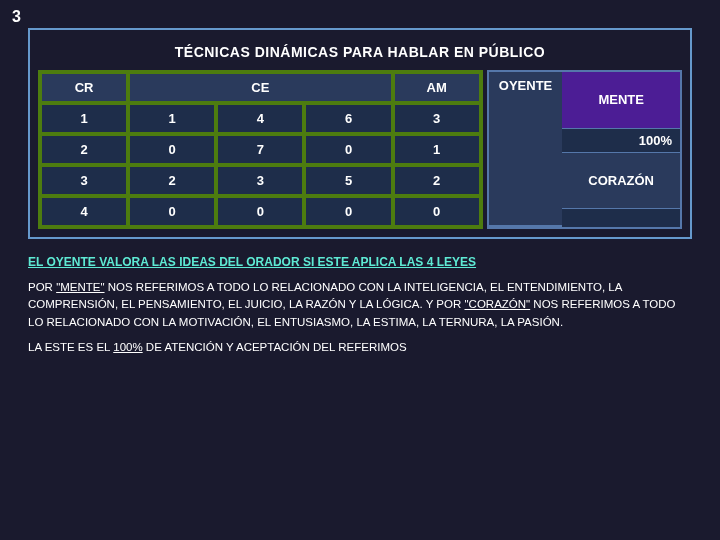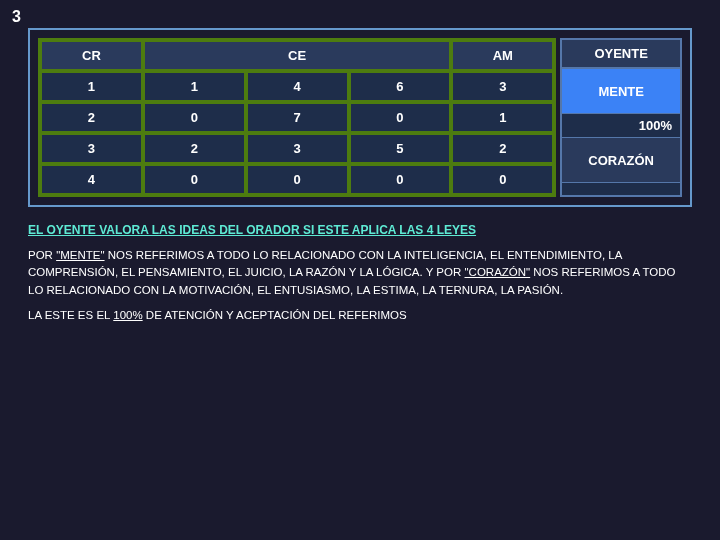--- a/index.html
+++ b/index.html
@@ -105,20 +105,21 @@
     }
   </style>
 </head>
 <body>
 
 <div class="page-number">3</div>
 
 <div class="main-container">
 
   <div class="table-section">
+    <div class="table-title">TÉCNICAS DINÁMICAS PARA HABLAR EN PÚBLICO</div>
 
     <div class="table-right-wrapper">
       <table class="main-table">
         <thead>
           <tr>
             <th>CR</th>
             <th colspan="3">CE</th>
             <th>AM</th>
           </tr>
         </thead>
@@ -147,25 +148,25 @@
           <tr>
             <td>4</td>
             <td>0</td>
             <td>0</td>
             <td>0</td>
             <td>0</td>
           </tr>
         </tbody>
       </table>
 
-      <div style="display:flex; flex-direction:column; border:2px solid #5577aa; margin-left:4px; min-width:110px;">
+      <div style="display:flex; flex-direction:row; border:2px solid #5577aa; margin-left:4px; min-width:110px;">
         <div style="background:#2a3a5c; border-bottom:2px solid #5577aa; text-align:center; font-weight:bold; font-size:13px; padding:6px 10px;">OYENTE</div>
         <div style="display:flex; flex-direction:column; flex:1;">
 
-          <div style="display:flex; align-items:center; justify-content:center; font-weight:bold; font-size:13px; border-bottom:1px solid #5577aa; padding:10px 14px; background:#3b82f6; flex:2;">MENTE</div>
+          <div style="display:flex; align-items:center; justify-content:center; font-weight:bold; font-size:13px; border-bottom:1px solid #5577aa; padding:10px 14px; background:#4c1d95; flex:2;">MENTE</div>
 
           <div style="display:flex; align-items:center; justify-content:flex-end; font-weight:bold; font-size:13px; border-bottom:1px solid #5577aa; padding:4px 8px; background:#1e2d4a;">100%</div>
 
           <div style="display:flex; align-items:center; justify-content:center; font-weight:bold; font-size:13px; border-bottom:1px solid #5577aa; padding:10px 26px; background:#2a3a5c; flex:2;">CORAZÓN</div>
           <div style="flex:1; background:#1e2d4a;"></div>
         </div>
       </div>
     </div>
   </div>
 

